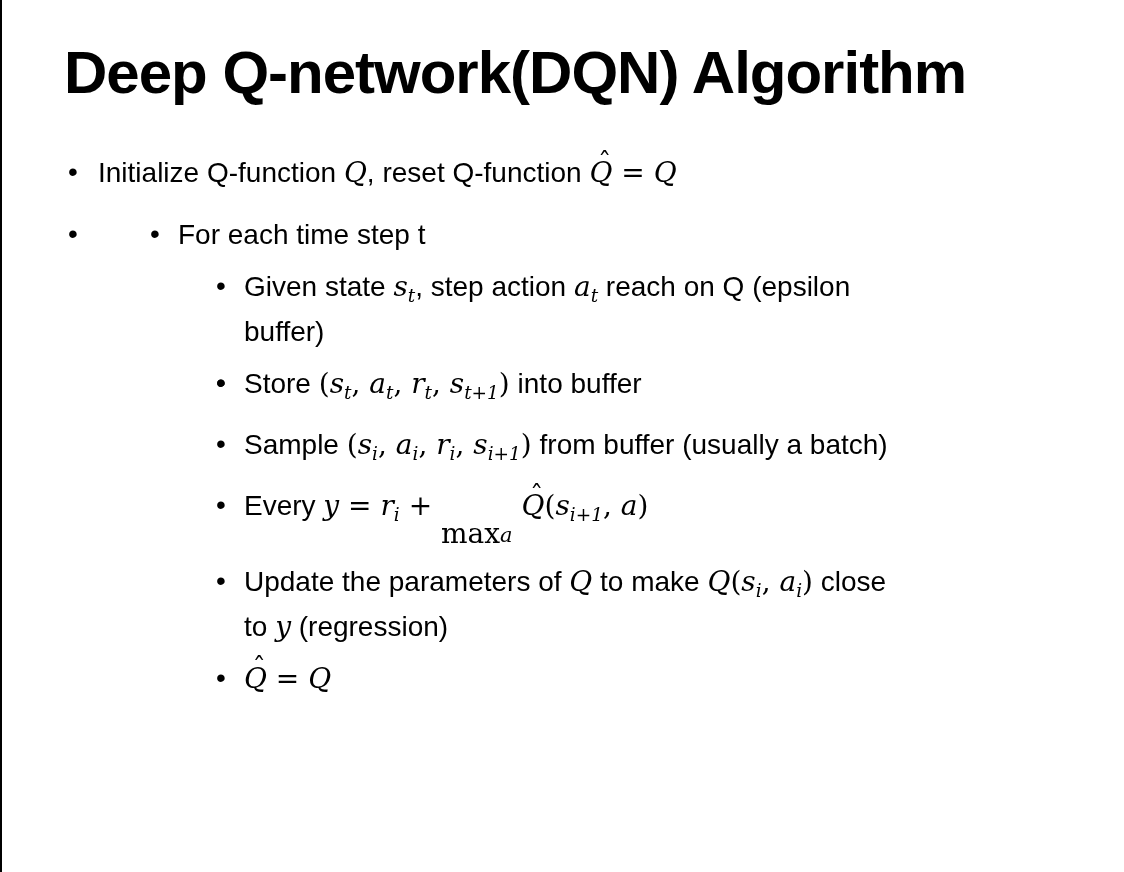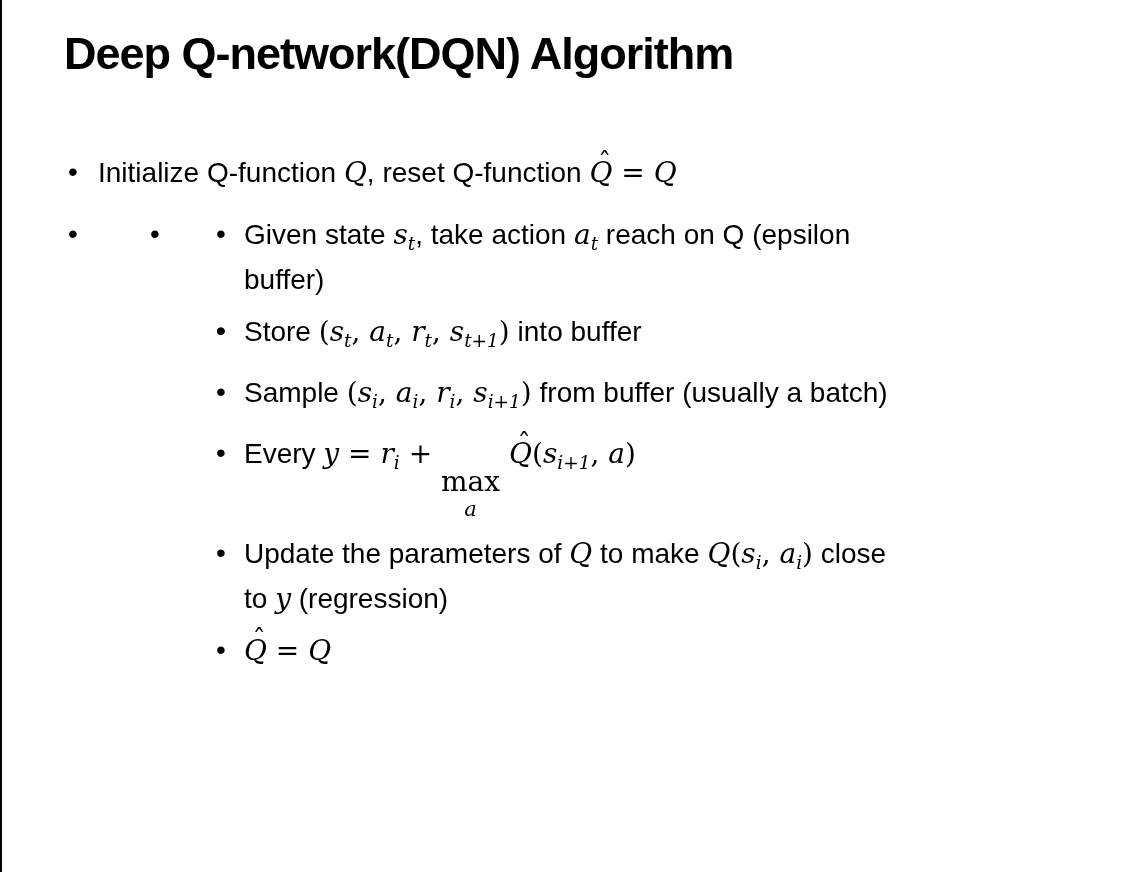--- a/index.html
+++ b/index.html
@@ -14,22 +14,22 @@
     background: #ffffff;
     border-left: 2px solid #000000;
     box-sizing: border-box;
     overflow: hidden;
     font-family: "Liberation Sans", sans-serif;
     color: #000000;
   }
   .title {
     position: absolute;
     left: 62px;
-    top: 28px;
-    font-size: 45px;
+    top: 38px;
+    font-size: 60px;
     font-weight: 700;
     letter-spacing: -1px;
     white-space: nowrap;
   }
   .bullets {
     position: absolute;
     left: 0;
     top: 155px;
     right: 20px;
     list-style: none;
@@ -72,43 +72,42 @@
   }
   .tok-hat .accent {
     position: absolute;
     top: -0.42em;
     left: 0.32em;
     font-style: normal;
     font-size: 0.95em;
   }
   .tok-munder {
     display: inline-flex;
-    flex-direction: column;
     align-items: center;
     vertical-align: -1.0em;
     font-family: "DejaVu Serif", serif;
     line-height: 1;
   }
   .tok-munder .munder-base { font-style: normal; }
   .tok-munder .munder-under {
     font-style: italic;
     font-size: 0.75em;
     margin-top: 3px;
   }
 </style>
 </head>
 <body>
 
 <div class="slide">
   <div class="title">Deep Q-network(DQN) Algorithm</div>
   <ul class="bullets">
       <li class="b lv1"><span class="marker">•</span><span class="content"><span class="tok-txt">Initialize Q-function </span><span class="tok-var">Q</span><span class="tok-txt">, reset Q-function </span><span class="tok-hat"><span class="accent">ˆ</span><span class="hat-base">Q</span></span><span class="tok-math"> = </span><span class="tok-var">Q</span></span></li>
       <li class="b lv1"><span class="marker">•</span></li>
-      <li class="b lv2"><span class="marker">•</span></li>
-      <li class="b lv3"><span class="marker">•</span><span class="content"><span class="tok-txt">Given state </span><span class="tok-var">s<span class="sub">t</span></span><span class="tok-txt">, take action </span><span class="tok-var">a<span class="sub">t</span></span><span class="tok-txt"> reach on Q (epsilon</span><br><span class="tok-txt">buffer)</span></span></li>
+      <li class="b lv2"><span class="marker">•</span><span class="content"><span class="tok-txt">For each time step t</span></span></li>
+      <li class="b lv3"><span class="marker">•</span><span class="content"><span class="tok-txt">Given state </span><span class="tok-var">s<span class="sub">t</span></span><span class="tok-txt">, step action </span><span class="tok-var">a<span class="sub">t</span></span><span class="tok-txt"> reach on Q (epsilon</span><br><span class="tok-txt">buffer)</span></span></li>
       <li class="b lv3"><span class="marker">•</span></li>
       <li class="b lv3"><span class="marker">•</span><span class="content"><span class="tok-txt">Store </span><span class="tok-math">(</span><span class="tok-var">s<span class="sub">t</span></span><span class="tok-math">, </span><span class="tok-var">a<span class="sub">t</span></span><span class="tok-math">, </span><span class="tok-var">r<span class="sub">t</span></span><span class="tok-math">, </span><span class="tok-var">s<span class="sub">t+1</span></span><span class="tok-math">)</span><span class="tok-txt"> into buffer</span></span></li>
       <li class="b lv3"><span class="marker">•</span><span class="content"><span class="tok-txt">Sample </span><span class="tok-math">(</span><span class="tok-var">s<span class="sub">i</span></span><span class="tok-math">, </span><span class="tok-var">a<span class="sub">i</span></span><span class="tok-math">, </span><span class="tok-var">r<span class="sub">i</span></span><span class="tok-math">, </span><span class="tok-var">s<span class="sub">i+1</span></span><span class="tok-math">)</span><span class="tok-txt"> from buffer (usually a batch)</span></span></li>
       <li class="b lv3"><span class="marker">•</span><span class="content"><span class="tok-txt">Every </span><span class="tok-var">y</span><span class="tok-math"> = </span><span class="tok-var">r<span class="sub">i</span></span><span class="tok-math"> + </span><span class="tok-munder">
             <span class="munder-base">max</span>
             <span class="munder-under">a</span>
           </span><span class="tok-math"> </span><span class="tok-hat"><span class="accent">ˆ</span><span class="hat-base">Q</span></span><span class="tok-math">(</span><span class="tok-var">s<span class="sub">i+1</span></span><span class="tok-math">, </span><span class="tok-var">a</span><span class="tok-math">)</span></span></li>
       <li class="b lv3"><span class="marker">•</span><span class="content"><span class="tok-txt">Update the parameters of </span><span class="tok-var">Q</span><span class="tok-txt"> to make </span><span class="tok-var">Q</span><span class="tok-math">(</span><span class="tok-var">s<span class="sub">i</span></span><span class="tok-math">, </span><span class="tok-var">a<span class="sub">i</span></span><span class="tok-math">)</span><span class="tok-txt"> close</span><br><span class="tok-txt">to </span><span class="tok-var">y</span><span class="tok-txt"> (regression)</span></span></li>
       <li class="b lv3"><span class="marker">•</span><span class="content"><span class="tok-hat"><span class="accent">ˆ</span><span class="hat-base">Q</span></span><span class="tok-math"> = </span><span class="tok-var">Q</span></span></li>
     </ul>

